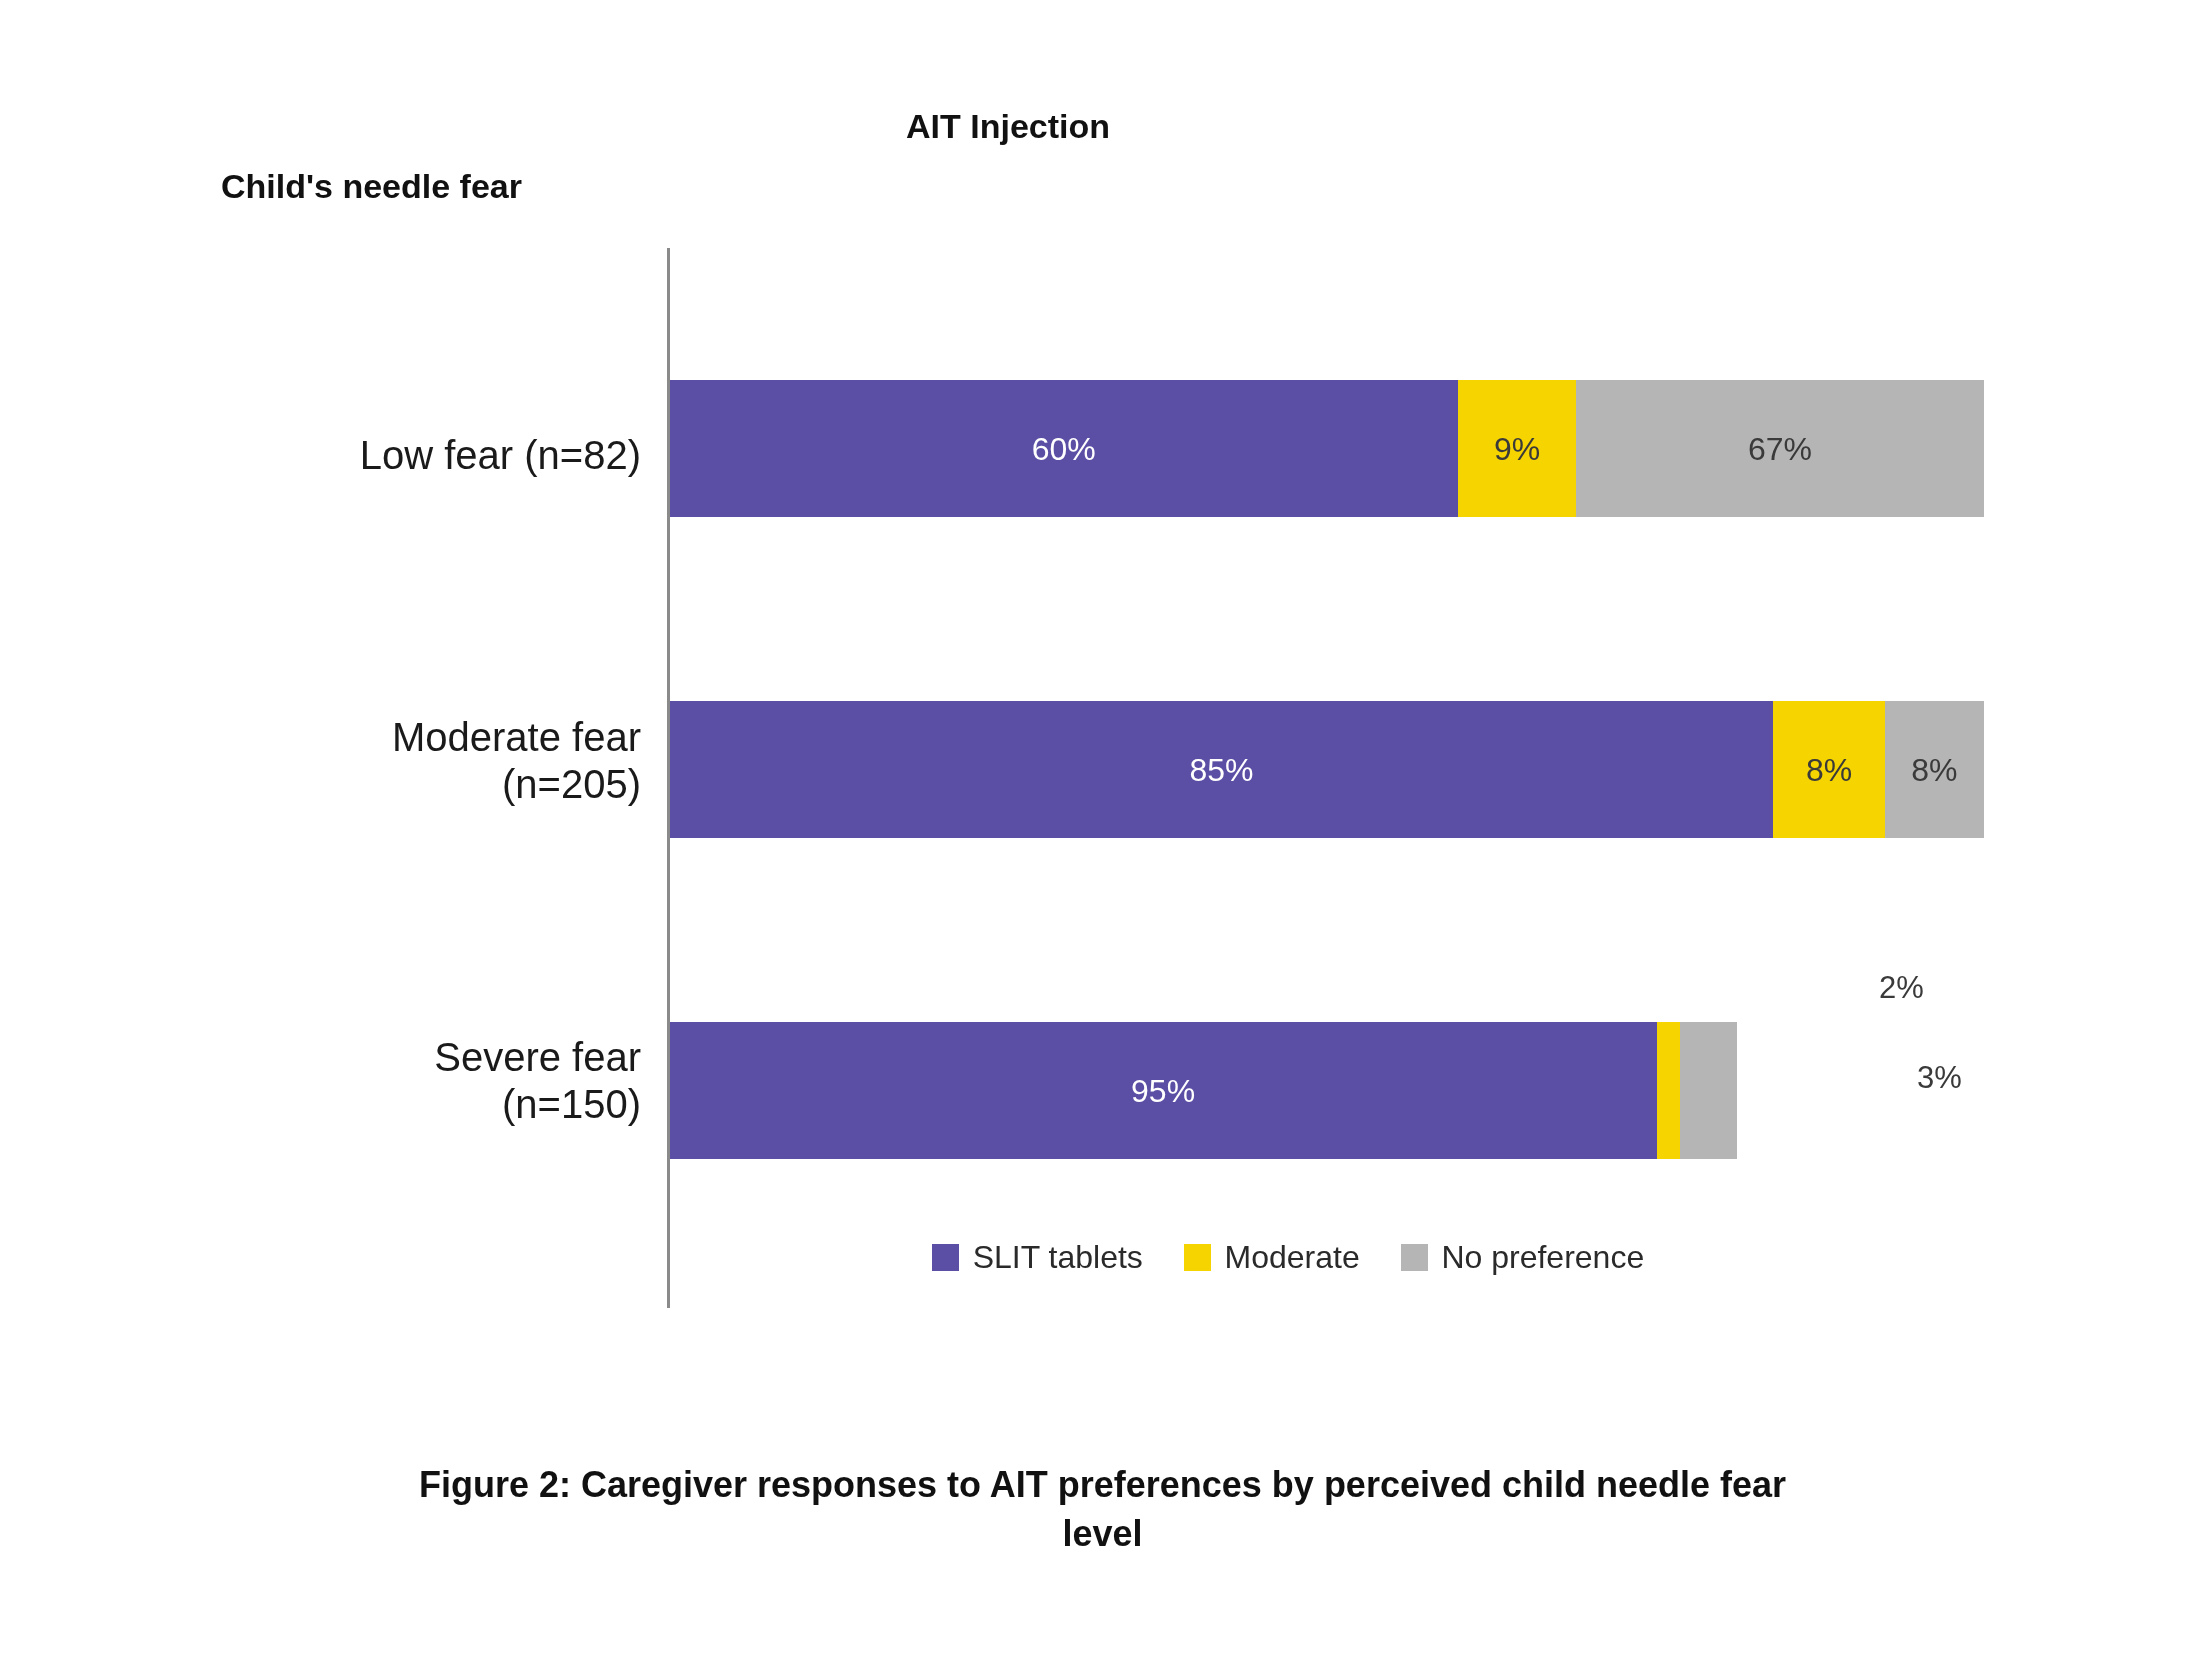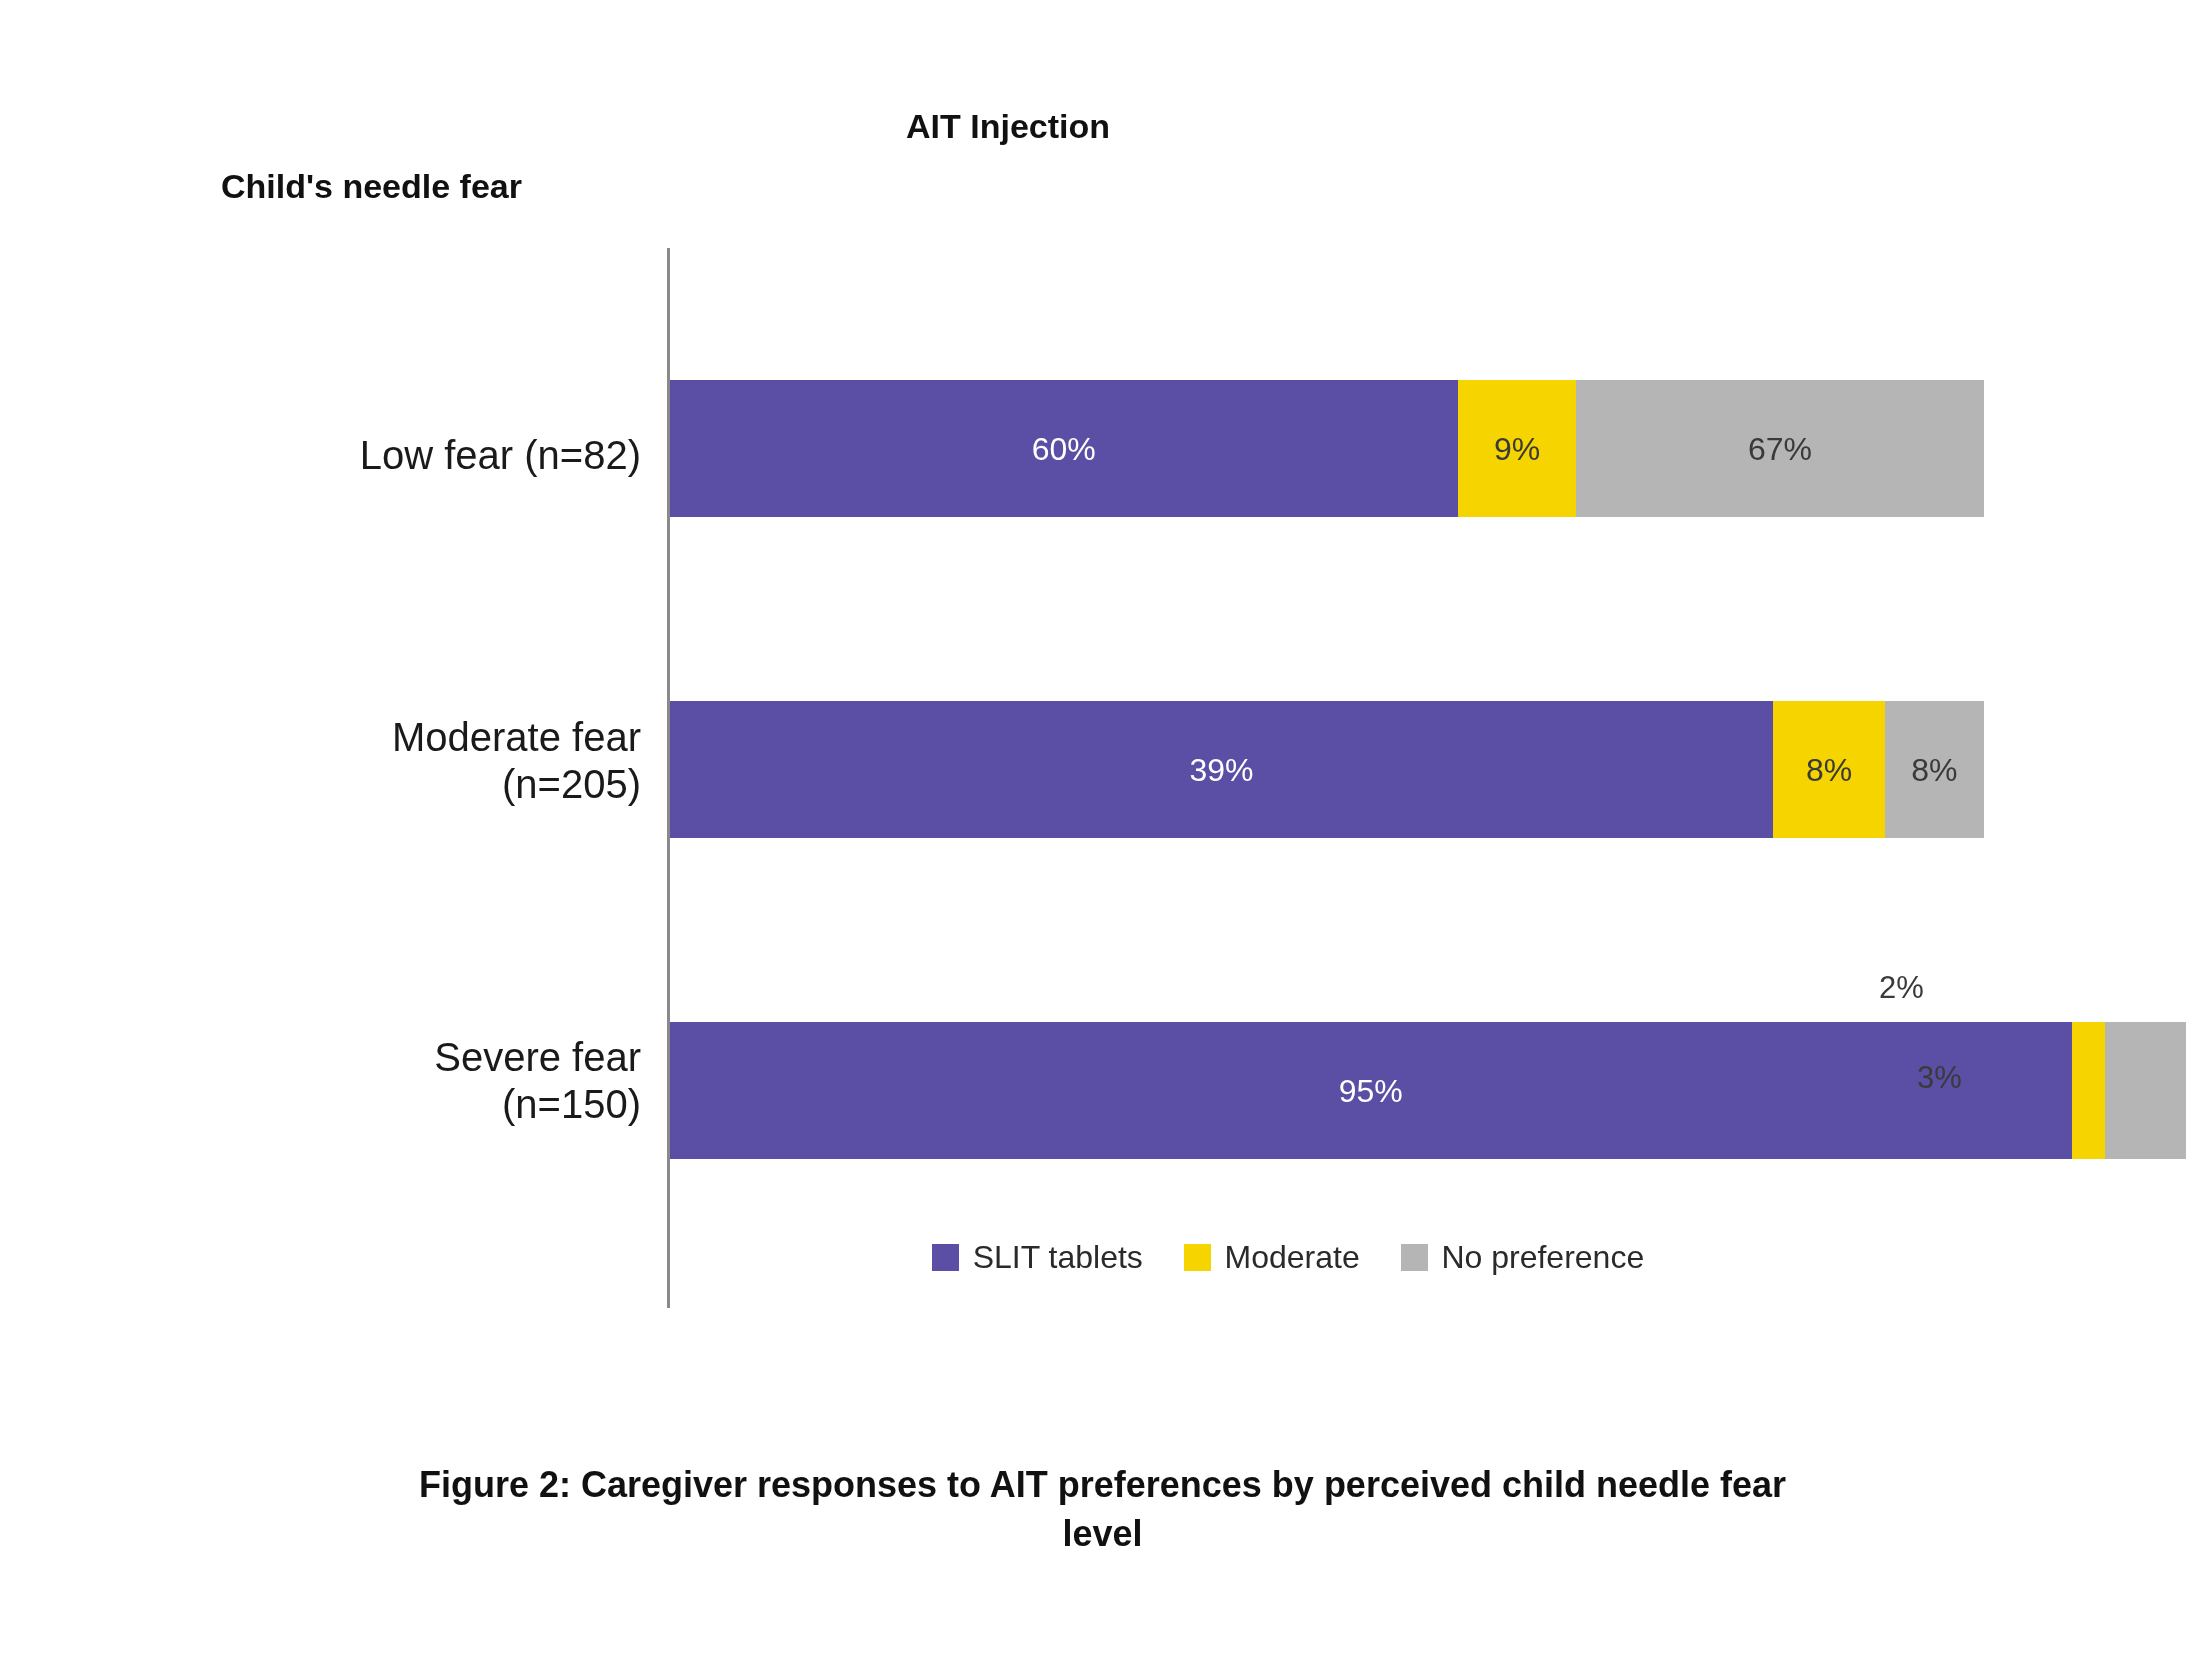--- a/index.html
+++ b/index.html
@@ -188,31 +188,31 @@
       <div class="seg seg-inj" style="width:9%;">
         <span class="seg-label on-light">9%</span>
       </div>
       <div class="seg seg-nop" style="width:31%;">
         <span class="seg-label on-light">67%</span>
       </div>
     </div>
 
     <div class="row row-mod" style="width:1314px;">
       <div class="seg seg-slit" style="width:84%;">
-        <span class="seg-label on-dark">39%</span>
+        <span class="seg-label on-dark">85%</span>
       </div>
       <div class="seg seg-inj" style="width:8.5%;">
         <span class="seg-label on-light">8%</span>
       </div>
       <div class="seg seg-nop" style="width:7.5%;">
         <span class="seg-label on-light">8%</span>
       </div>
     </div>
 
-    <div class="row row-sev" style="width:1516px;">
+    <div class="row row-sev" style="width:1067px;">
       <div class="seg seg-slit" style="width:92.5%;">
         <span class="seg-label on-dark">95%</span>
       </div>
       <div class="seg seg-inj" style="width:2.2%;"></div>
       <div class="seg seg-nop" style="width:5.3%;"></div>
     </div>
 
     <div class="callout callout-inj-sev">2%</div>
     <div class="callout callout-nop-sev">3%</div>
   </div>

